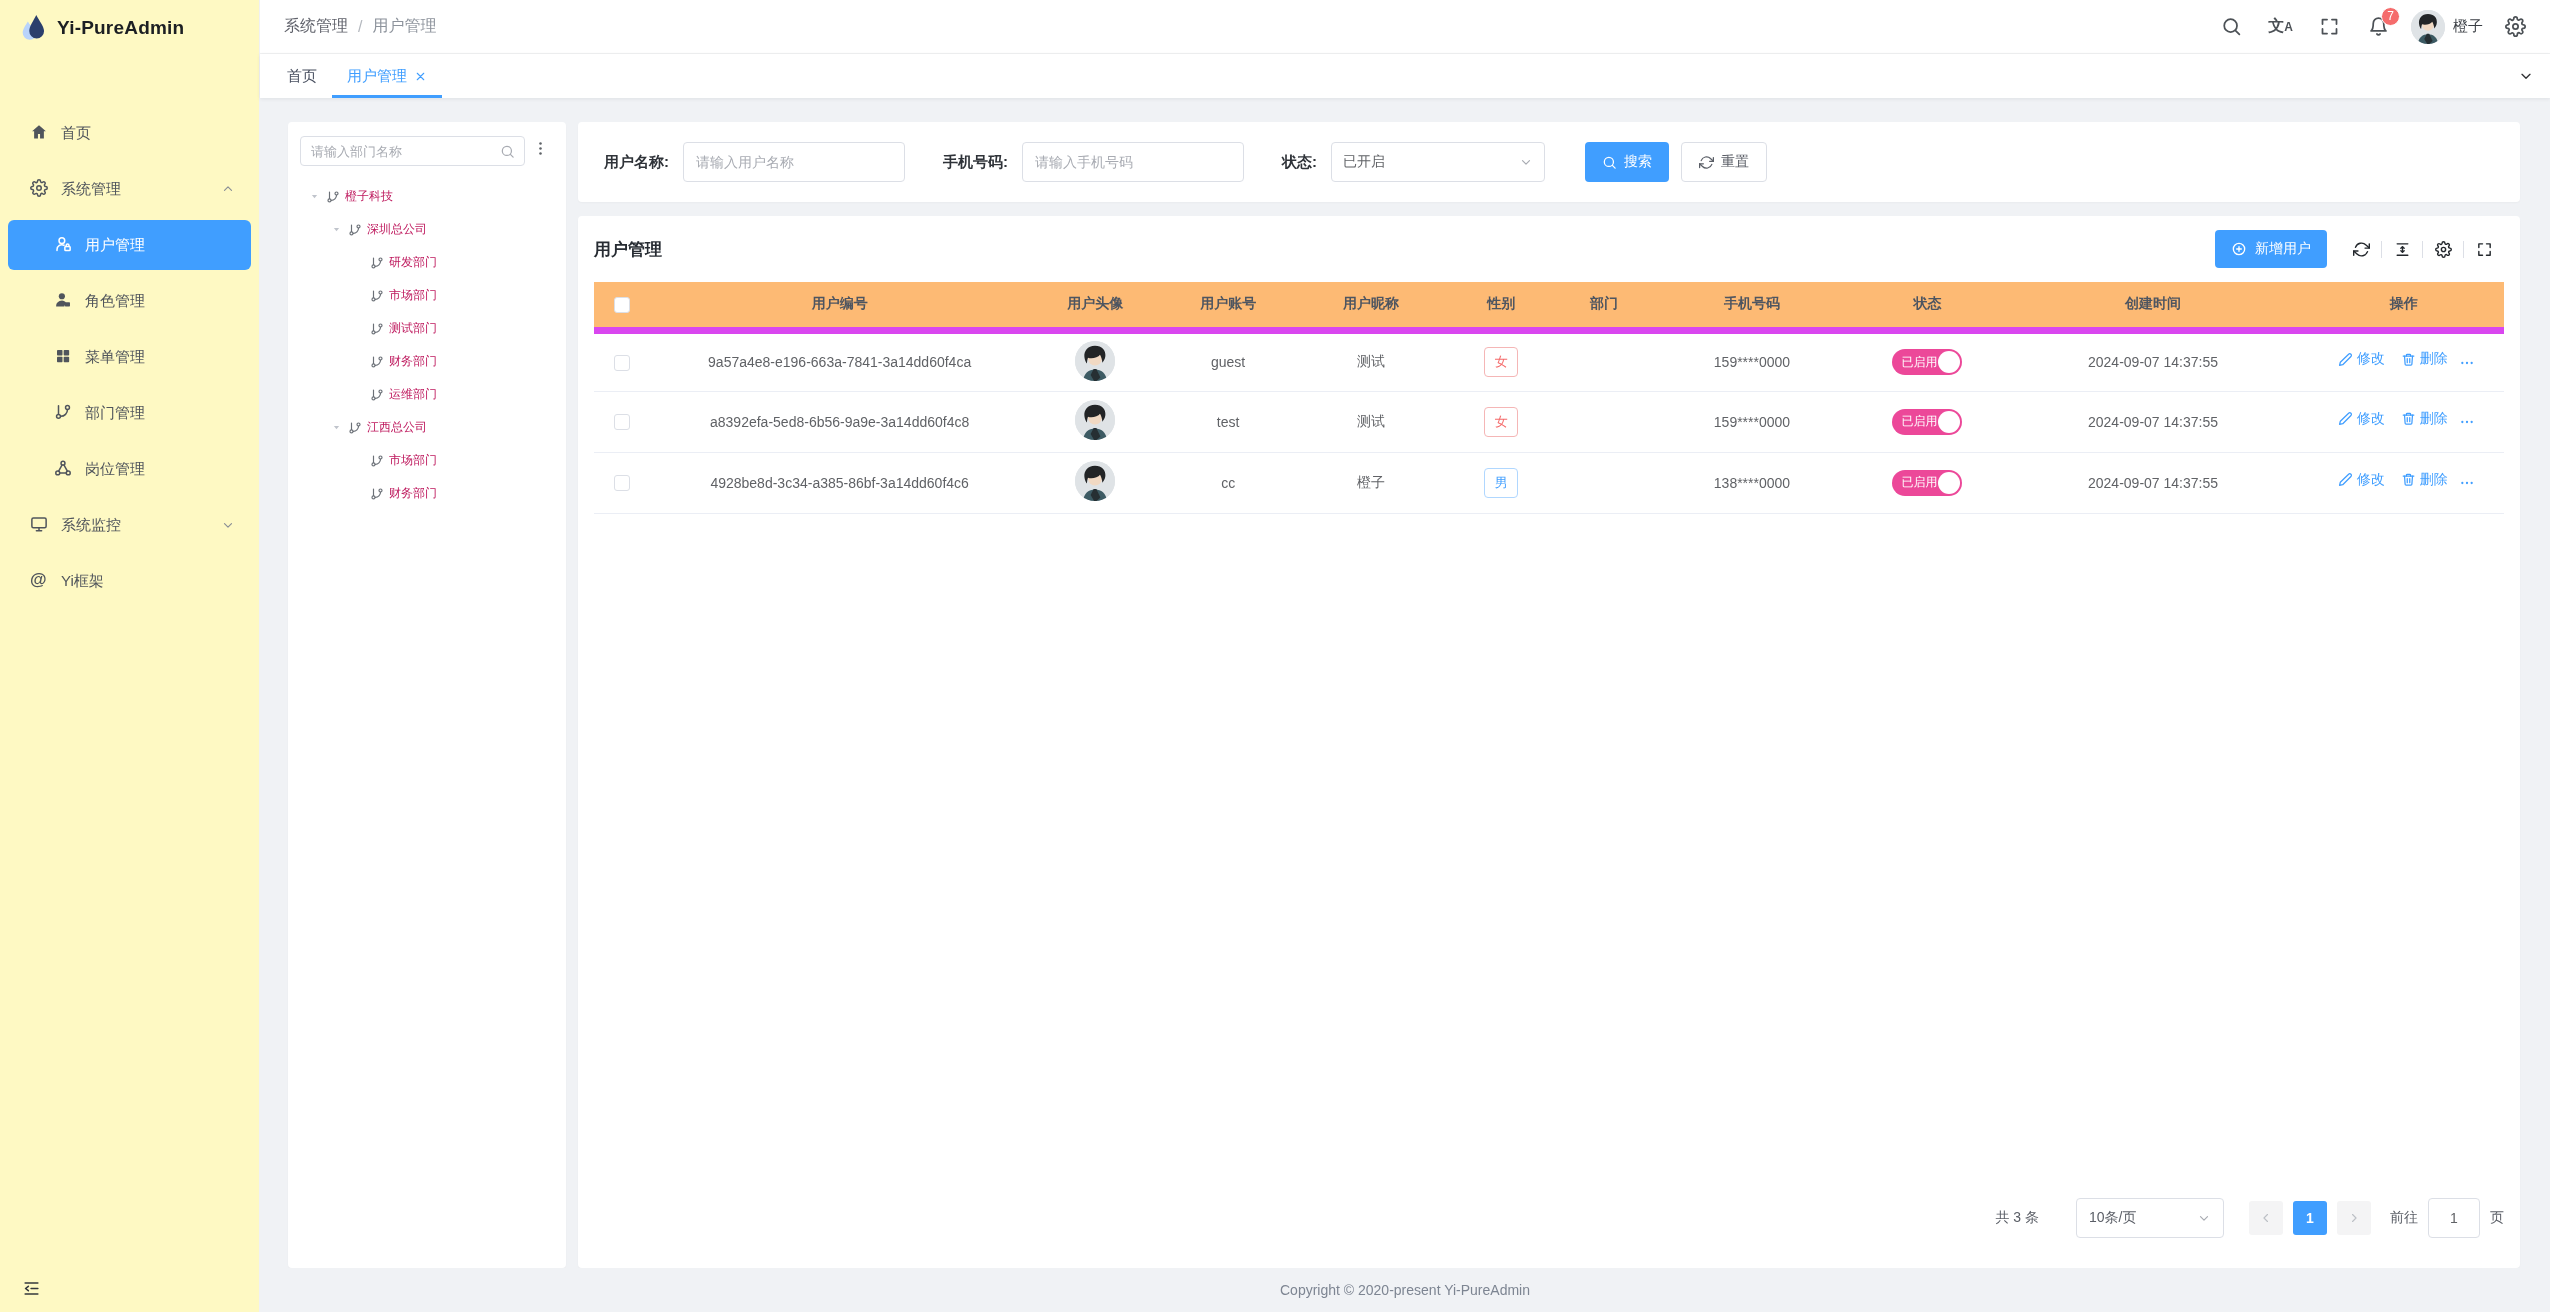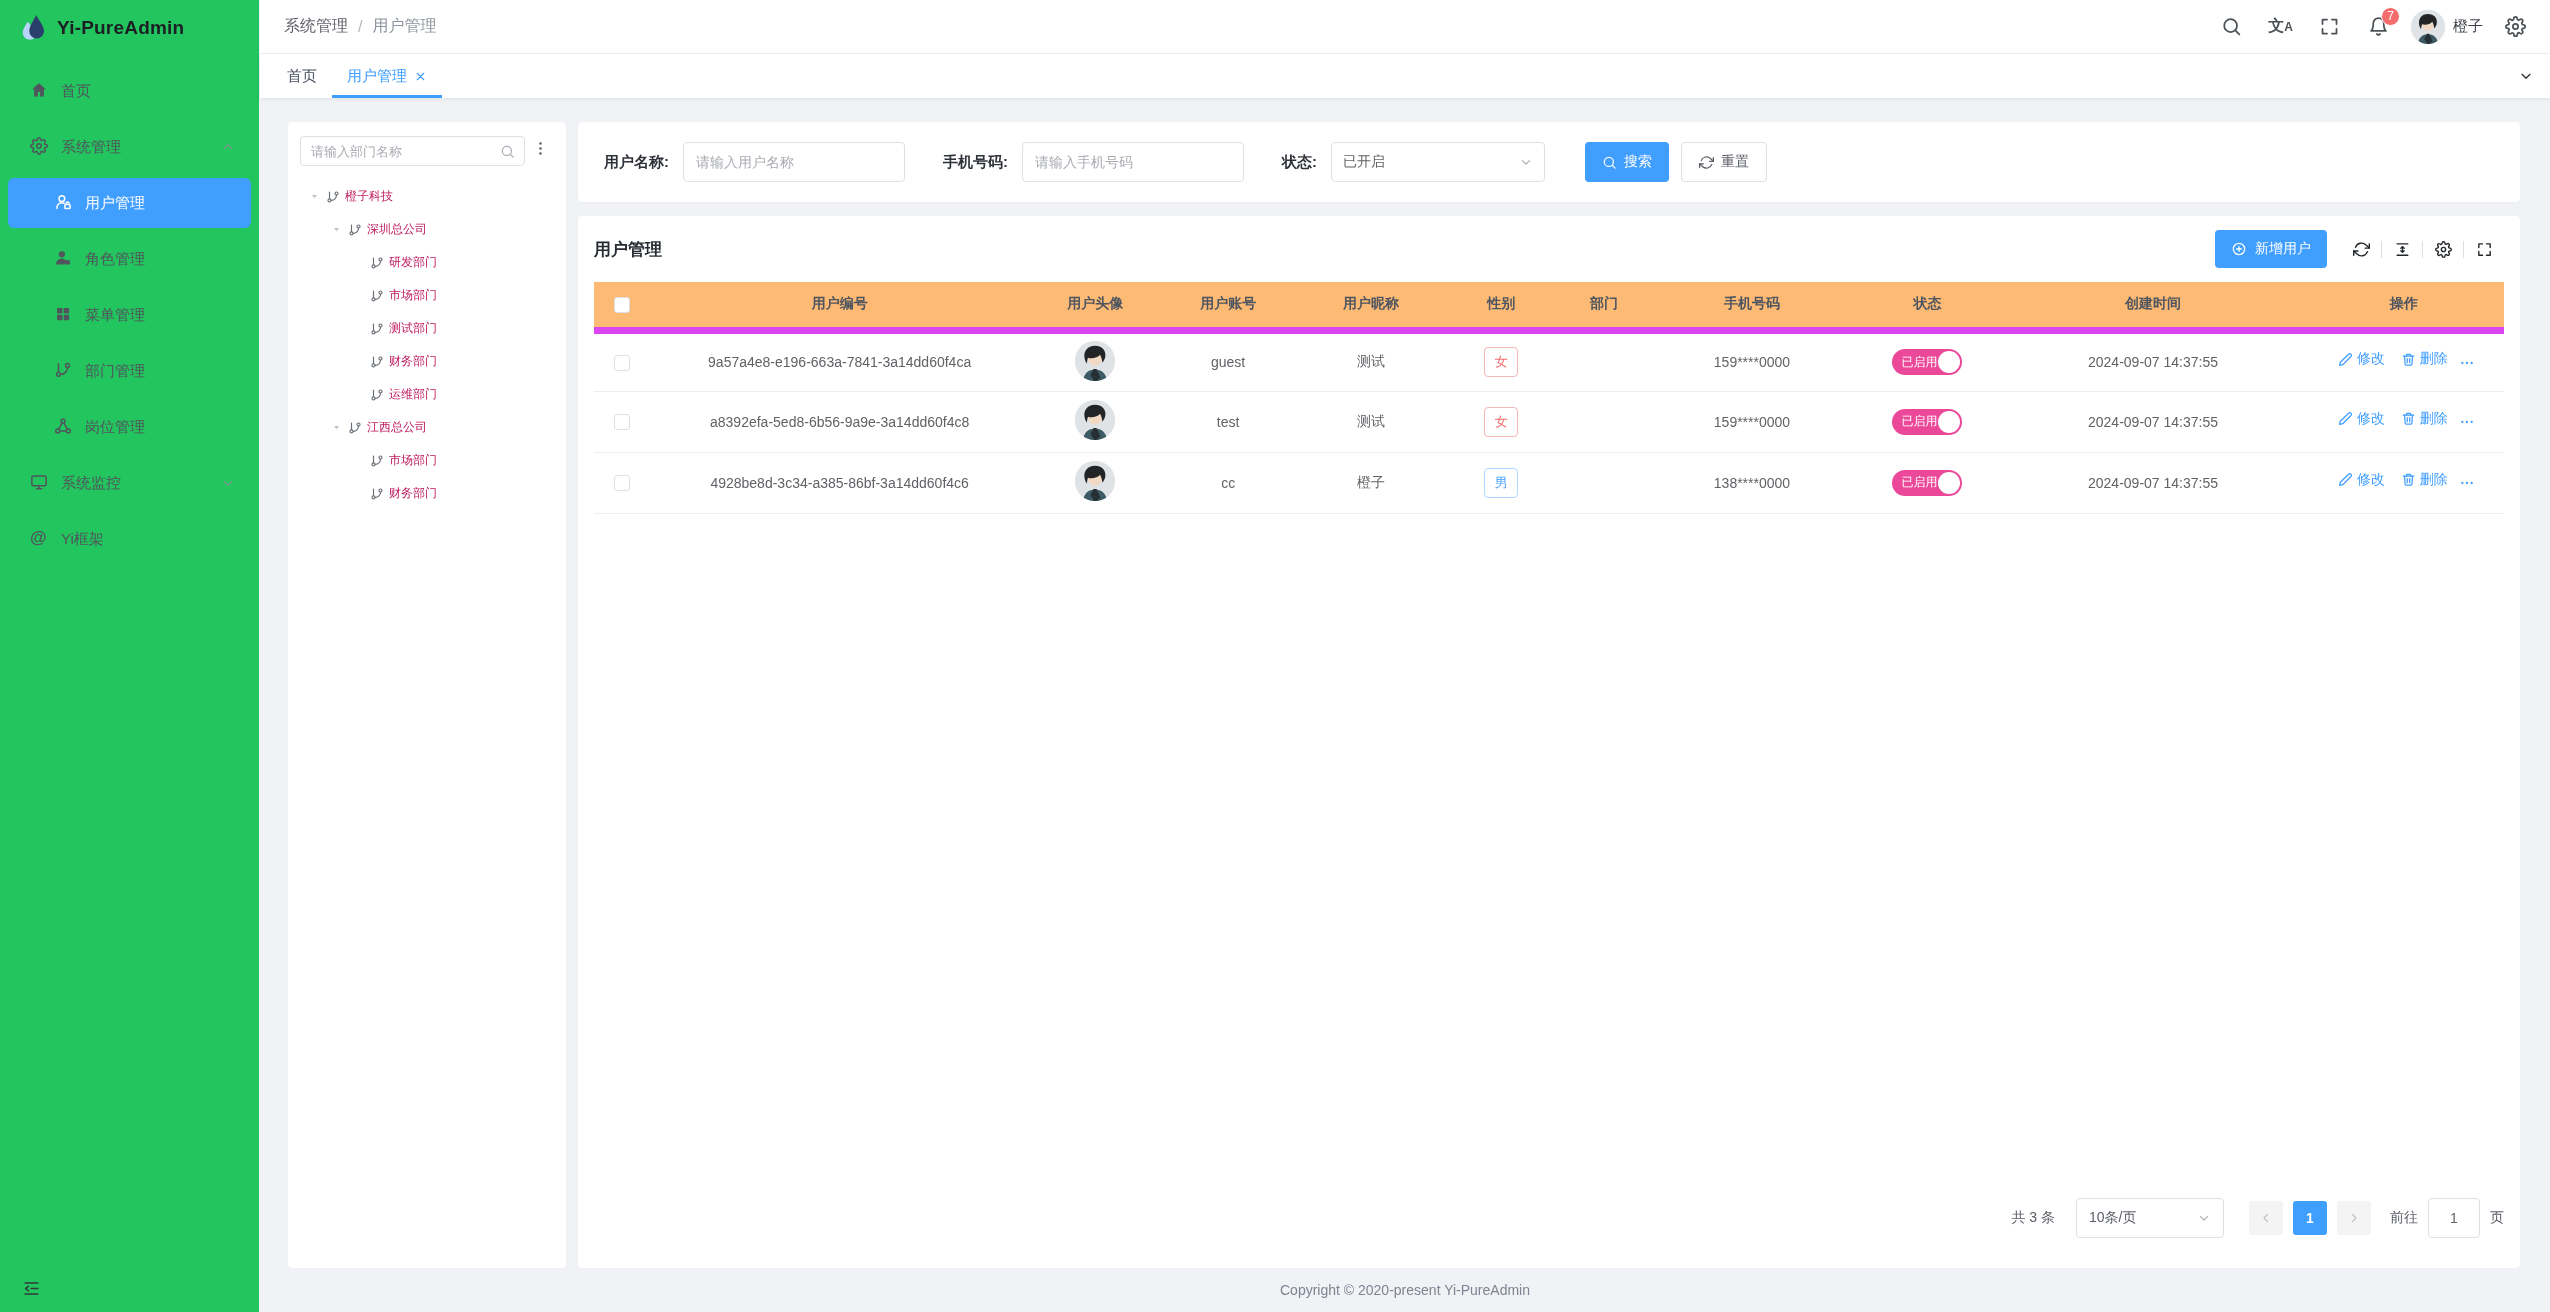--- a/index.html
+++ b/index.html
@@ -3,21 +3,21 @@
 <meta charset="utf-8">
 <style>
   * { margin:0; padding:0; box-sizing:border-box; }
   html,body { width:2550px; height:1312px; overflow:hidden; }
   body { font-family:"Liberation Sans","DejaVu Sans",sans-serif; font-size:14px; color:#606266; background:#f0f2f5; }
   .i { display:inline-flex; align-items:center; justify-content:center; width:18px; height:18px; flex-shrink:0; }
   .i svg { width:100%; height:100%; }
   .layout { display:flex; height:100%; }
 
   
-  .sidebar { width:260px; flex-shrink:0; background:#22c55e; display:flex; flex-direction:column; border-right:1px solid #f0f1f3; }
+  .sidebar { width:260px; flex-shrink:0; background:#fef9c3; display:flex; flex-direction:column; border-right:1px solid #f0f1f3;gap:42px; }
   .logo-row { height:56px; display:flex; align-items:center; padding-left:18px; gap:9px; flex-shrink:0; }
   .logo-row .i { width:30px; height:30px; }
   .logo-title { font-size:19px; font-weight:bold; color:#1c1f23; letter-spacing:.2px; }
   .nav { flex:1; padding-top:4px; overflow:hidden; }
   .nav-item { height:50px; margin:6px 8px; border-radius:6px; display:flex; align-items:center; padding:0 14px 0 22px; font-size:15px; color:#50555c; cursor:pointer; }
   .nav-item.sub { padding-left:46px; }
   .nav-item.active { background:#409eff; color:#fff; }
   .nav-icon { width:20px; height:20px; margin-right:11px; }
   .nav-icon .i, .nav-icon svg { width:18px; height:18px; }
   .nav-arrow { margin-left:auto; color:#8a8f96; }
@@ -108,21 +108,21 @@
   .tag-male { color:#409eff; border:1px solid #b0d7ff; }
   .switch { width:70px; height:26px; border-radius:13px; background:#ec4899; display:inline-flex; align-items:center; color:#fff; font-size:12px; padding-left:9px; position:relative; cursor:pointer; }
   .switch-knob { position:absolute; right:2px; top:2px; width:22px; height:22px; border-radius:50%; background:#fff; }
   .action-link { color:#409eff; display:inline-flex; align-items:center; gap:4px; margin:0 8px; cursor:pointer; font-size:14px; }
   .action-link .i { width:15px; height:15px; }
   .more-btn { color:#409eff; width:22px; height:22px; display:inline-flex; align-items:center; justify-content:center; cursor:pointer; vertical-align:middle; }
   .more-btn .i { width:16px; height:16px; }
 
   
   .pager { margin-top:auto; display:flex; align-items:center; justify-content:flex-end; color:#5a5e66; font-size:14px; flex-shrink:0; }
-  .pager-total { }
+  .pager-total { margin-right:16px; }
   .pager-size { width:148px; height:40px; border:1px solid #dcdfe6; border-radius:4px; display:flex; align-items:center; justify-content:space-between; padding:0 12px; margin-right:20px; cursor:pointer; background:#fff;margin-left:21px; }
   .pager-size .i { width:14px; height:14px; color:#a8abb2; }
   .pg-btn { width:34px; height:34px; background:#f4f4f5; border-radius:3px; display:inline-flex; align-items:center; justify-content:center; color:#bcc0c6; margin:0 5px; cursor:pointer; }
   .pg-btn .i { width:14px; height:14px; }
   .pg-btn.pg-current { background:#409eff; color:#fff; font-weight:700; }
   .goto-label { margin:0 10px 0 14px; }
   .goto-input { width:52px; height:40px; border:1px solid #dcdfe6; border-radius:4px; text-align:center; font-size:14px; color:#606266; outline:none; font-family:inherit; }
   .page-unit { margin-left:10px; }
 
   .footer { height:44px; display:flex; align-items:center; justify-content:center; color:#7d8592; font-size:14px; background:#f0f2f5; flex-shrink:0; }

